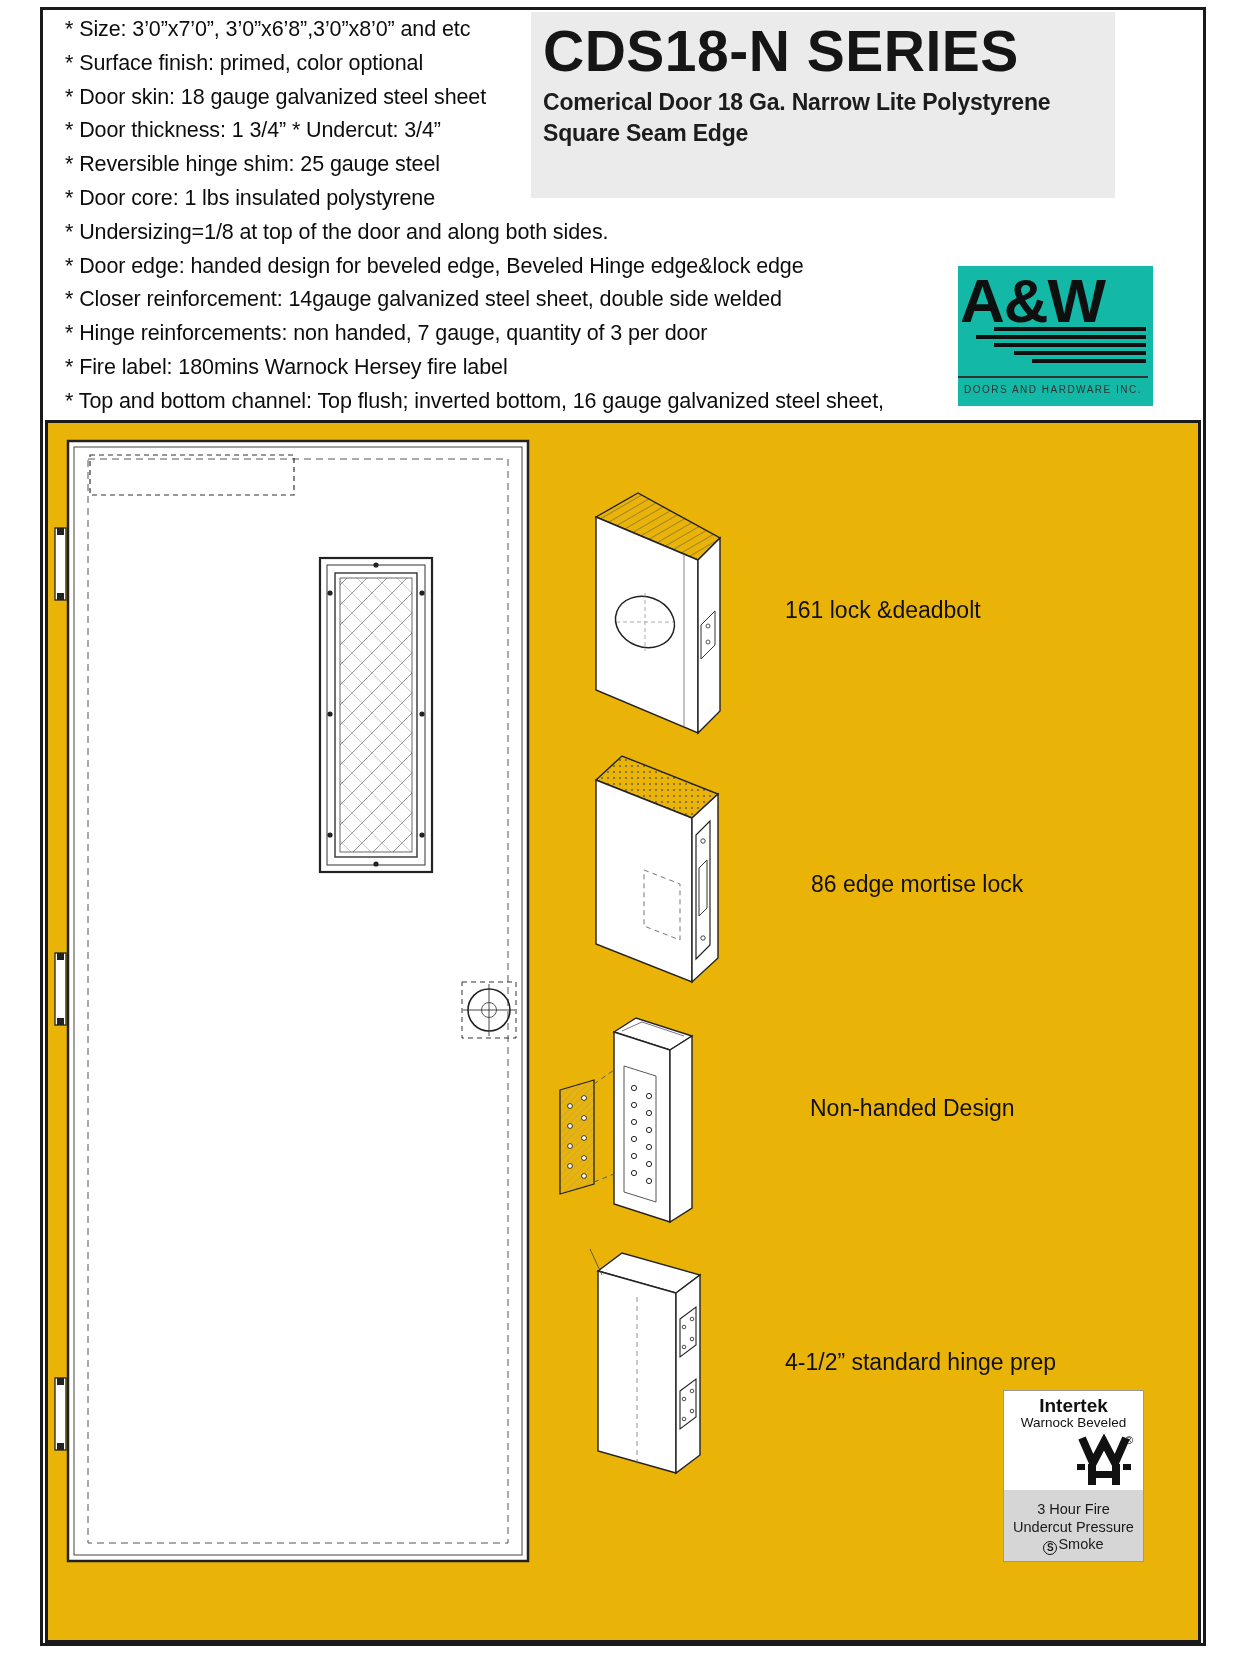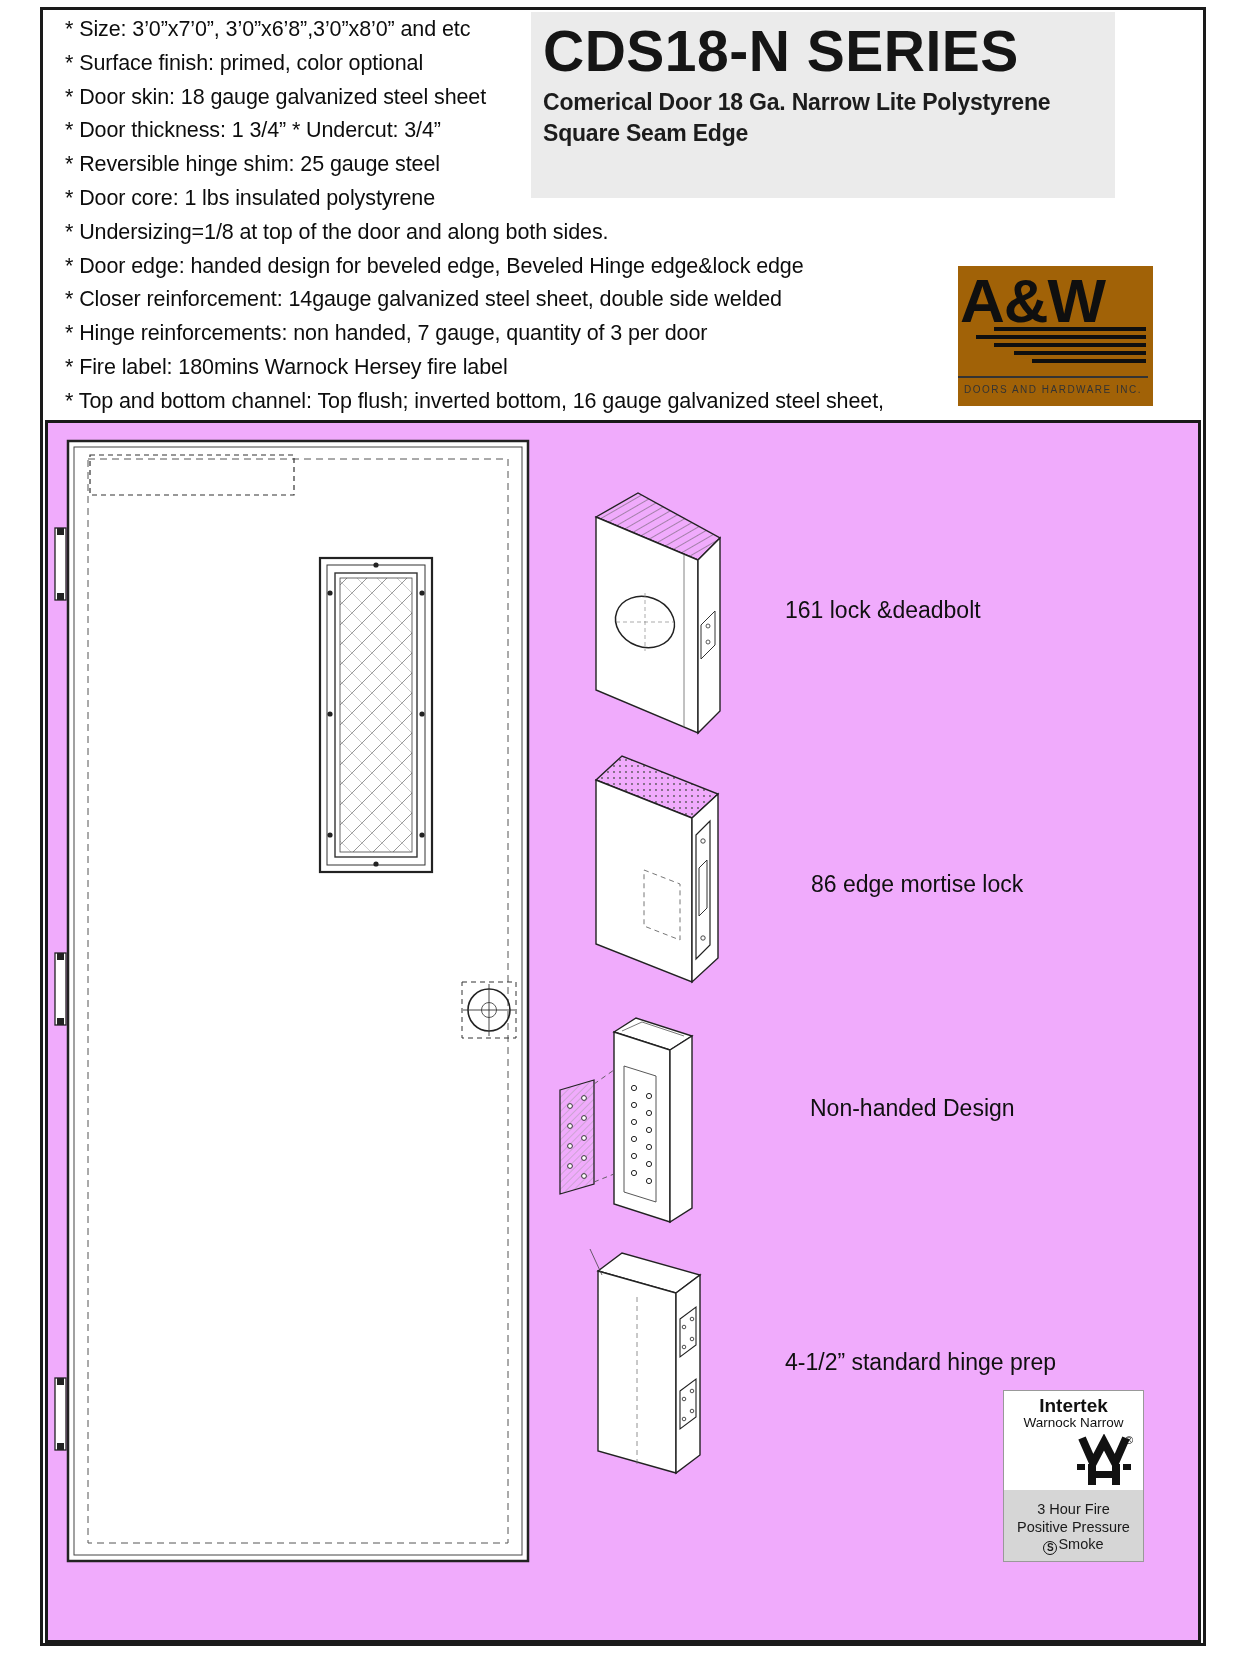--- a/index.html
+++ b/index.html
@@ -29,25 +29,25 @@
   .title {
     font-size:57px; font-weight:bold; color:#151515; line-height:1.1; letter-spacing:0.5px;
     white-space:nowrap;
   }
   .subtitle {
     font-size:23px; font-weight:bold; line-height:31px; color:#1c1c1c; white-space:nowrap;
     letter-spacing:-0.2px;
   }
   .subtitle.first { margin-top:4px; }
   
-  .logo { position:absolute; left:915px; top:256px; width:195px; height:140px; z-index:3; background:#a16207; }
+  .logo { position:absolute; left:915px; top:256px; width:195px; height:140px; z-index:3; background:#14b8a6; }
   
   .main-box {
     position:absolute; left:2px; top:410px; width:1156px; height:1223px;
-    border:3px solid #1a1a1a; background:#f0abfc;
+    border:3px solid #1a1a1a; background:#eab308;
   }
   .main-box svg { position:absolute; }
   .door-svg { left:4px; top:10px; }
   .hw1 { left:540px; top:62px; }
   .hw2 { left:540px; top:317px; }
   .hw3 { left:504px; top:583px; }
   .hw4 { left:540px; top:818px; }
   .hw-label {
     position:absolute; font-size:23px; color:#101010; white-space:nowrap; z-index:2;
   }
@@ -262,35 +262,35 @@
       </svg>
 
       <div class="hw-label lbl1">161 lock &amp;deadbolt</div>
       <div class="hw-label lbl2">86 edge mortise  lock</div>
       <div class="hw-label lbl3">Non-handed Design</div>
       <div class="hw-label lbl4">4-1/2” standard hinge prep</div>
 
       <div class="cert">
         <div class="cert-top">
           <div class="cert-brand">Intertek</div>
-          <div class="cert-sub">Warnock Narrow</div>
+          <div class="cert-sub">Warnock Beveled</div>
           <div class="cert-logo">
             <svg width="64" height="52" viewBox="0 0 64 52">
               <path d="M8 4 L19 29 L30 8 L41 29 L52 4" fill="none" stroke="#111" stroke-width="8"></path>
               <rect x="14" y="30" width="8" height="21" fill="#111"></rect>
               <rect x="38" y="30" width="8" height="21" fill="#111"></rect>
               <rect x="14" y="37" width="32" height="7" fill="#111"></rect>
               <rect x="3" y="30" width="8" height="6" fill="#111"></rect>
               <rect x="49" y="30" width="8" height="6" fill="#111"></rect>
             </svg>
             <span class="cert-reg">®</span>
           </div>
         </div>
         <div class="cert-band">
           <div>3 Hour Fire</div>
-          <div>Positive Pressure</div>
+          <div>Undercut Pressure</div>
           <div><span class="smoke-circle">S</span><span>Smoke</span></div>
         </div>
       </div>
 
     </div>
   </div>
 </div>
 
 </body></html>

